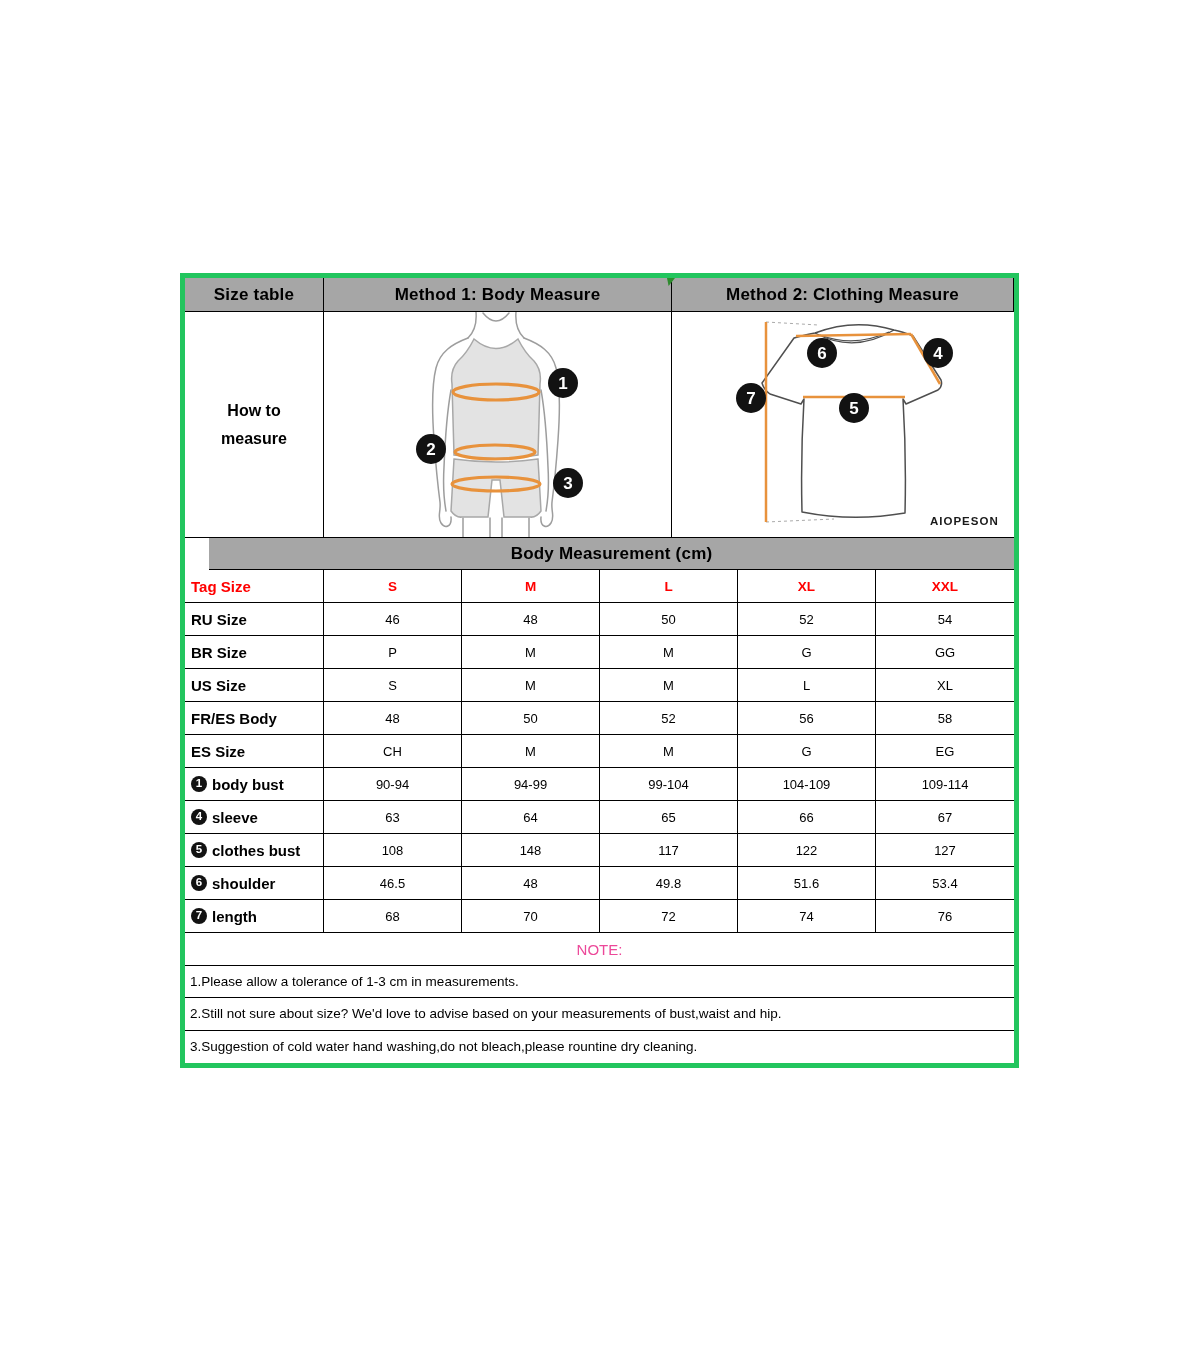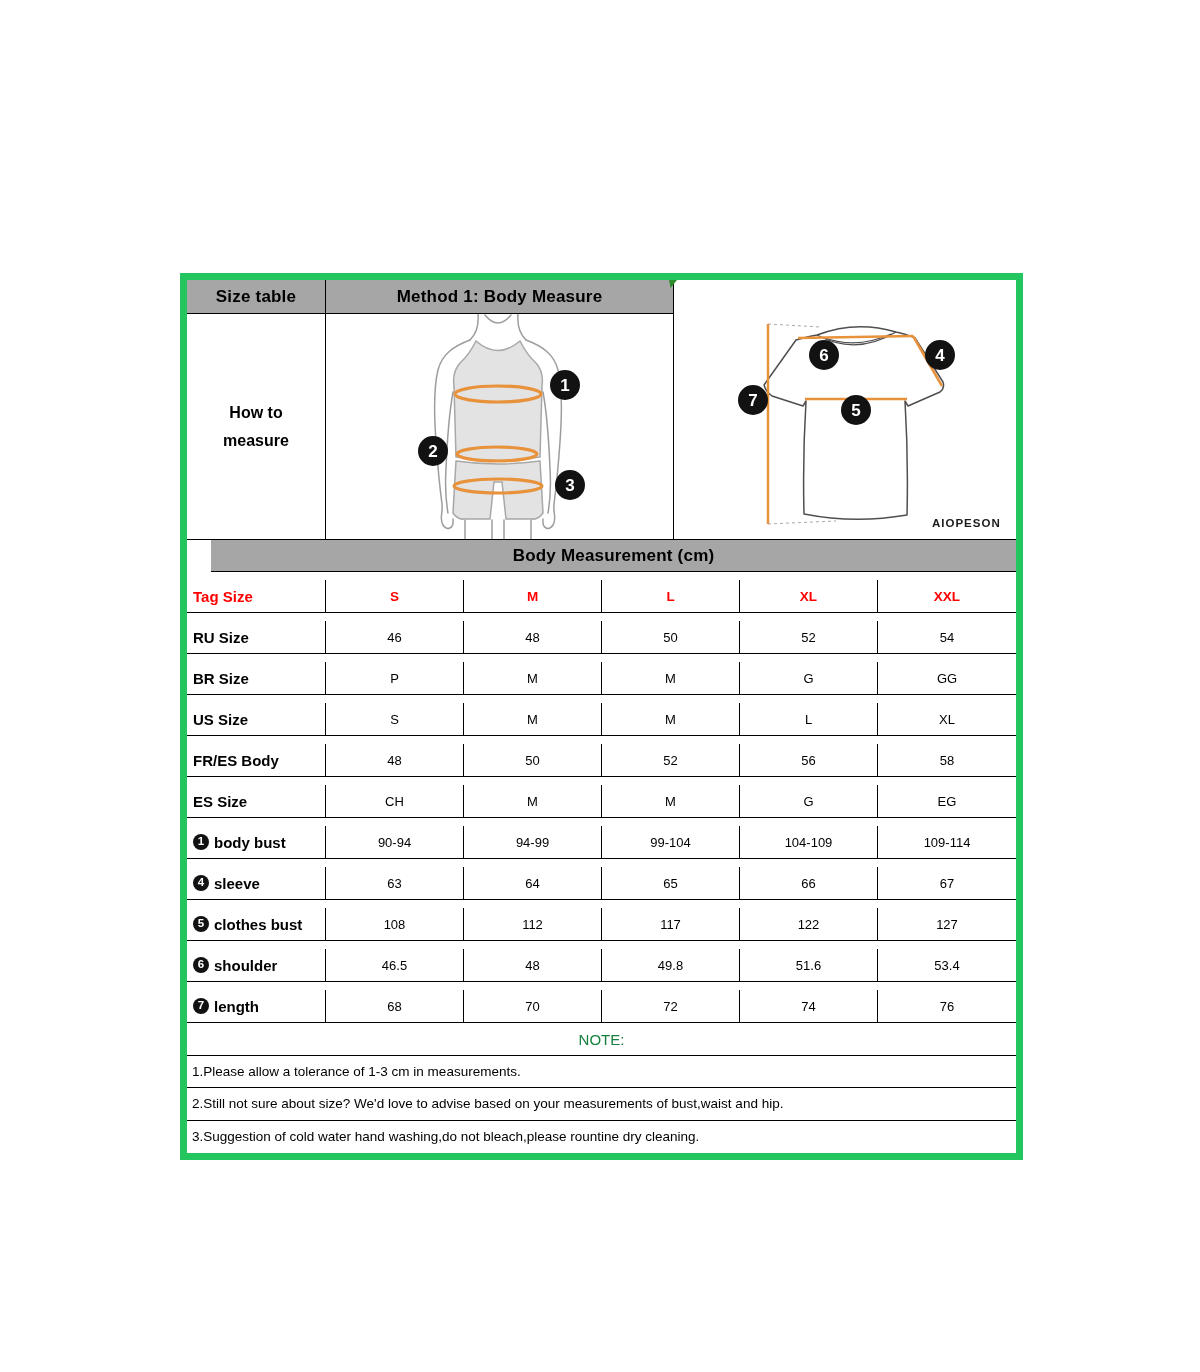--- a/index.html
+++ b/index.html
@@ -2,25 +2,25 @@
 <html><head>
 <meta charset="utf-8">
 <style>
   html,body{margin:0;padding:0;}
   body{
     width:1200px;height:1372px;background:#ffffff;position:relative;
     font-family:"Liberation Sans","DejaVu Sans",sans-serif;color:#000;
   }
   .size-table{
     position:absolute;left:180px;top:273px;width:829px;
-    border:7px solid #22c55e;background:#fff;
+    border:5px solid #22c55e;background:#fff;
   }
   .row{display:grid;position:relative;}
   .cols-3{grid-template-columns:139px 348px 342px;}
-  .cols-6{grid-template-columns:139px 138px 138px 138px 138px 138px;margin-top:8px;}
+  .cols-6{grid-template-columns:139px 138px 138px 138px 138px 138px;}
   .cols-1{grid-template-columns:829px;}
   .cell{
     border-right:1px solid #000;border-bottom:1px solid #000;
     display:flex;align-items:center;justify-content:center;
     box-sizing:border-box;overflow:hidden;background:#fff;
   }
   .row .cell:last-child{border-right:none;}
   .row:last-child .cell{border-bottom:none;}
   .h-hdr{height:34px;}
   .h-diagram{height:226px;}
@@ -32,37 +32,38 @@
   .val{font-size:13px;}
   .red{color:#ff0000;}
   .tagv{font-weight:bold;font-size:13.5px;color:#ff0000;}
   .howto{flex-direction:column;font-weight:bold;font-size:16px;line-height:28px;}
   .diagcell{padding:0;align-items:flex-start;justify-content:flex-start;}
   .badge{
     display:inline-flex;flex:0 0 auto;width:16px;height:16px;border-radius:50%;
     background:#121212;color:#fff;font-size:11.5px;font-weight:bold;
     align-items:center;justify-content:center;line-height:1;
   }
-  .note-hdr{color:#15803d;font-size:15px;font-weight:normal;}
+  .note-hdr{color:#ec4899;font-size:15px;font-weight:normal;}
   .note{justify-content:flex-start;padding-left:5px;font-size:13.5px;font-weight:normal;}
   .green-flag{
     position:absolute;left:482px;top:0;width:8px;height:8px;background:#2e8b2e;
     clip-path:polygon(0 0,100% 0,20% 100%);z-index:5;
   }
   svg text.mark{fill:#fff;font-weight:bold;font-size:17px;text-anchor:middle;font-family:"Liberation Sans",sans-serif;}
   svg text.brand{fill:#1a1a1a;font-weight:bold;font-size:11.5px;letter-spacing:1px;font-family:"Liberation Sans",sans-serif;}
 </style>
 </head>
 <body>
 
 <div class="size-table">
 
   <div class="row cols-3">
     <div class="cell h-hdr gray">Size table</div>
     <div class="cell h-hdr gray">Method 1: Body  Measure</div>
+    <div class="cell h-hdr gray">Method 2: Clothing Measure</div>
     <div class="green-flag"></div>
   </div>
 
   <div class="row cols-3">
     <div class="cell h-diagram howto">
       <span>How to</span>
       <span>measure</span>
     </div>
 
     <div class="cell h-diagram diagcell">
@@ -222,21 +223,21 @@
     <div class="cell h-data val">66</div>
     <div class="cell h-data val">67</div>
   </div>
 
   <div class="row cols-6">
     <div class="cell h-data lbl">
       <span class="badge">5</span>
       <span>clothes bust</span>
     </div>
     <div class="cell h-data val">108</div>
-    <div class="cell h-data val">112</div>
+    <div class="cell h-data val">148</div>
     <div class="cell h-data val">117</div>
     <div class="cell h-data val">122</div>
     <div class="cell h-data val">127</div>
   </div>
 
   <div class="row cols-6">
     <div class="cell h-data lbl">
       <span class="badge">6</span>
       <span>shoulder</span>
     </div>

